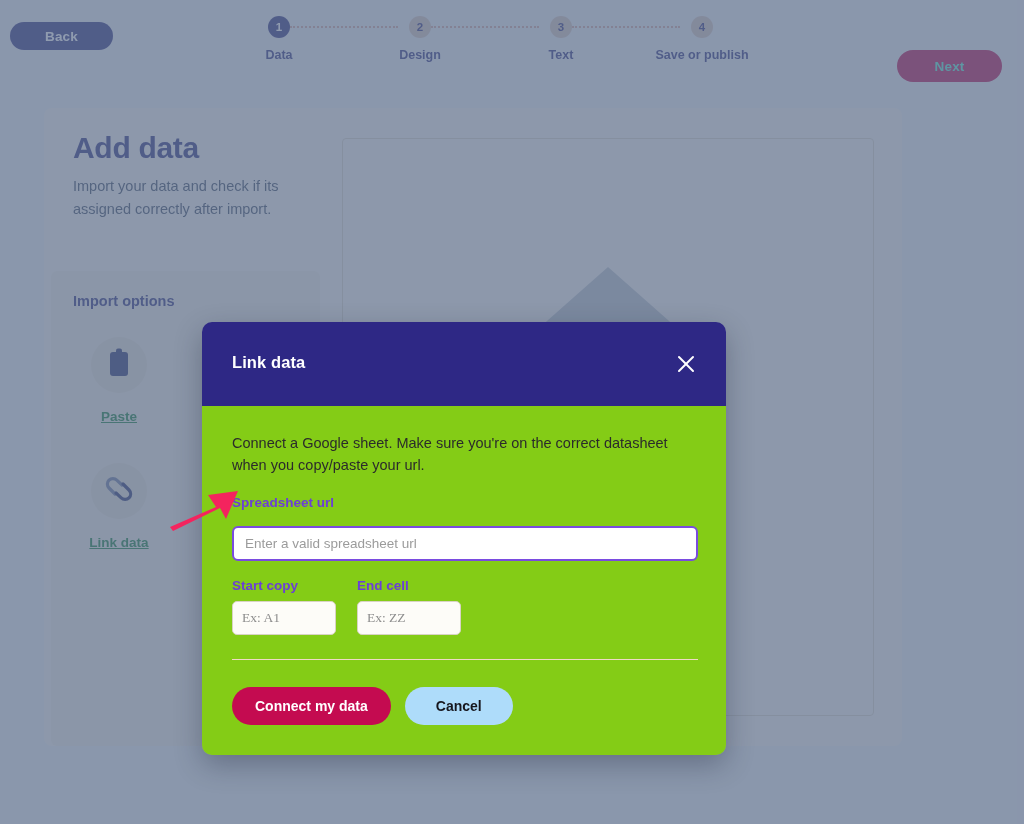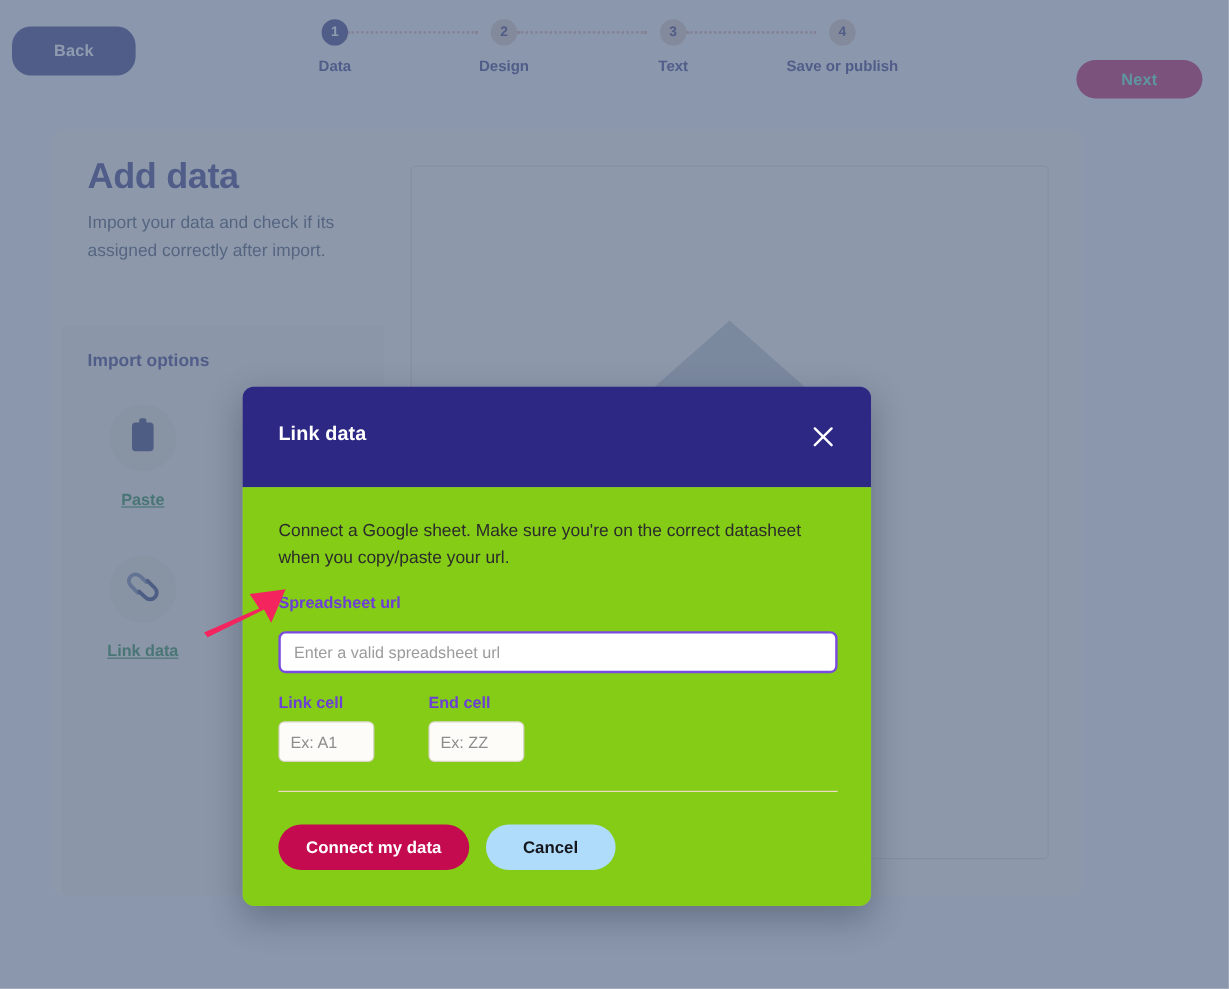--- a/index.html
+++ b/index.html
@@ -28,21 +28,21 @@
   
   .topbar {
     position: absolute;
     left: 0; top: 0;
     width: 1024px; height: 76px;
   }
 
   .btn-back {
     position: absolute;
     left: 10px; top: 22px;
-    width: 103px; height: 41px;
+    width: 103px; height: 28px;
     background: #2e2f7e;
     color: #ffffff;
     border: none; border-radius: 16px;
     font-size: 13.5px; font-weight: 600;
     font-family: "Liberation Sans", sans-serif;
     letter-spacing: .2px;
     cursor: pointer;
   }
 
   .btn-next {
@@ -315,29 +315,29 @@
     margin-top: 17px;
   }
   .cell-col { width: 100px; }
   .cell-label {
     font-size: 13.5px;
     font-weight: 700;
     color: #6c3fd6;
   }
   .cell-input {
     margin-top: 8px;
-    width: 80px;
+    width: 104px;
     height: 34px;
     padding: 0 9px;
     background: #fdfcf8;
     border: 1px solid #d8d3c4;
     border-radius: 5px;
     font-size: 13.5px;
     color: #2b2b2b;
-    font-family: Liberation Sans, sans-serif;
+    font-family: Liberation Serif, serif;
     outline: none;
   }
   .cell-input::placeholder { color: #8d8d8d; }
 
   .divider {
     margin-top: 24px;
     width: 466px;
     height: 1px;
     background: #f0d9c6;
   }
@@ -482,21 +482,21 @@
     </div>
 
     <div class="modal-body">
       <div class="modal-desc">Connect a Google sheet. Make sure you're on the correct datasheet when you copy/paste your url.</div>
 
       <div class="field-label">Spreadsheet url</div>
       <input class="url-input" type="text" placeholder="Enter a valid spreadsheet url" style="">
 
       <div class="cell-row">
         <div class="cell-col">
-          <div class="cell-label">Link cell</div>
+          <div class="cell-label">Start copy</div>
           <input class="cell-input" type="text" placeholder="Ex: A1" style="">
         </div>
         <div class="cell-col">
           <div class="cell-label">End cell</div>
           <input class="cell-input" type="text" placeholder="Ex: ZZ" style="">
         </div>
       </div>
 
       <div class="divider"></div>
 

